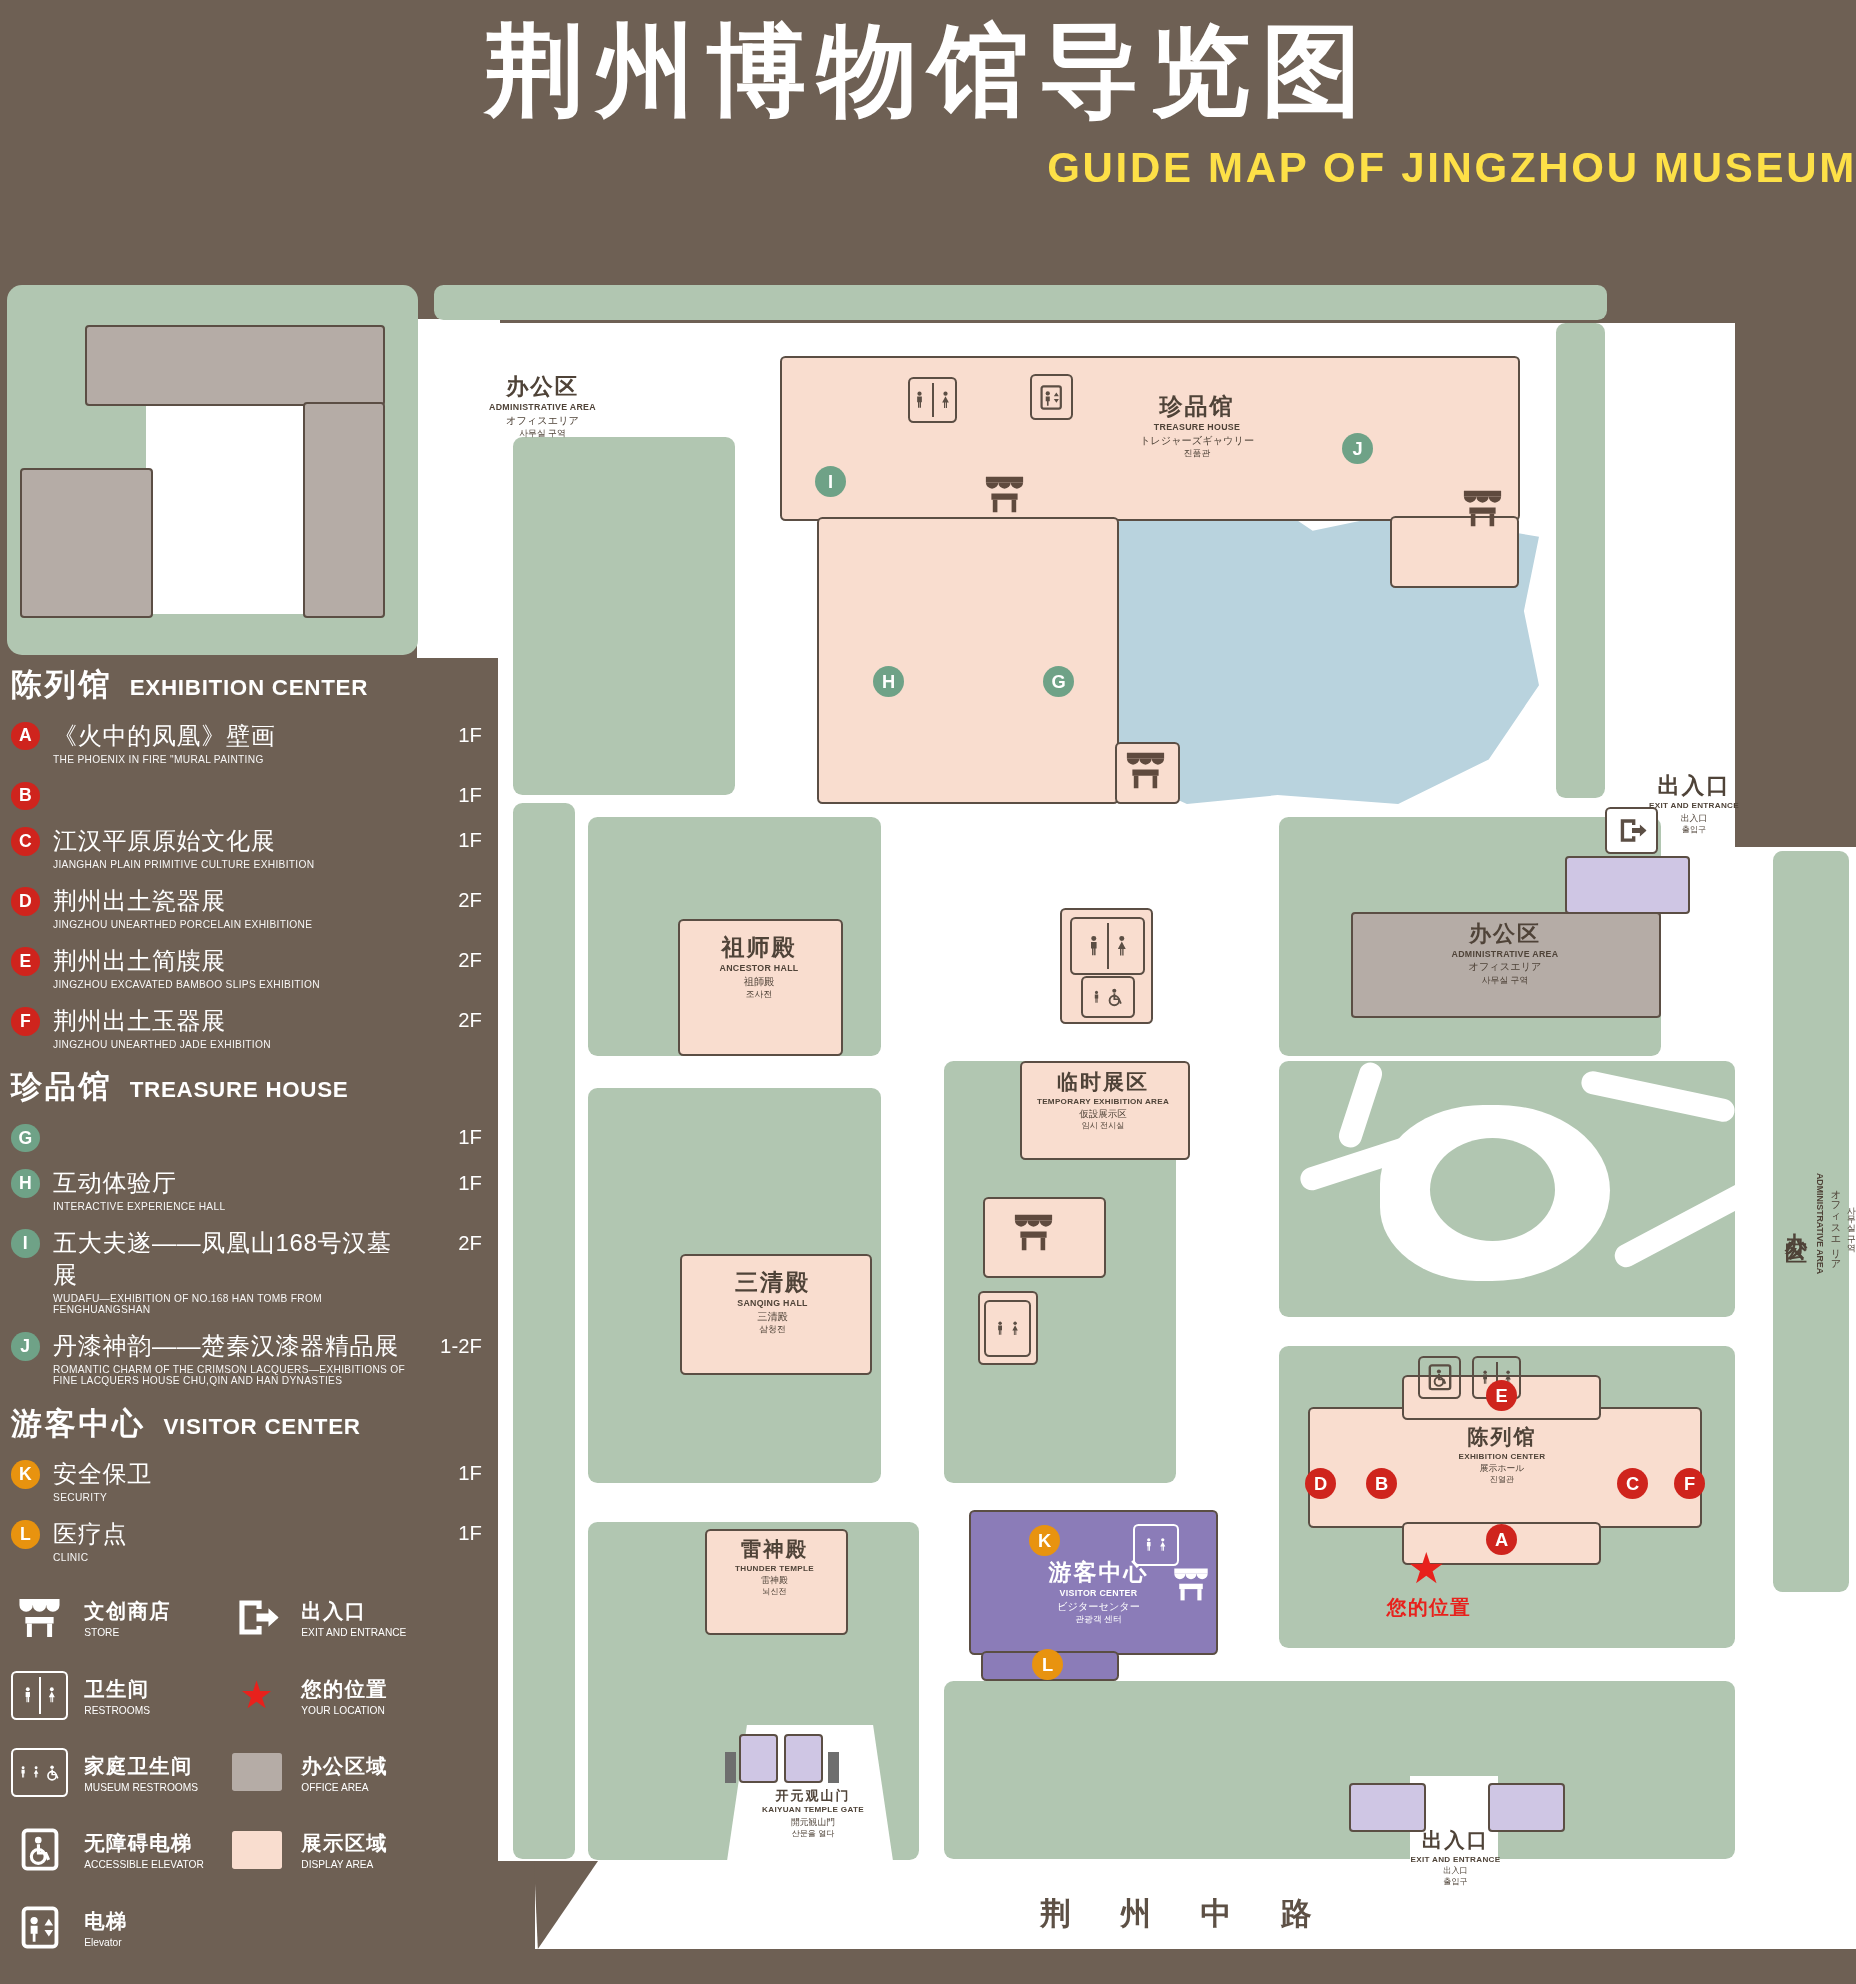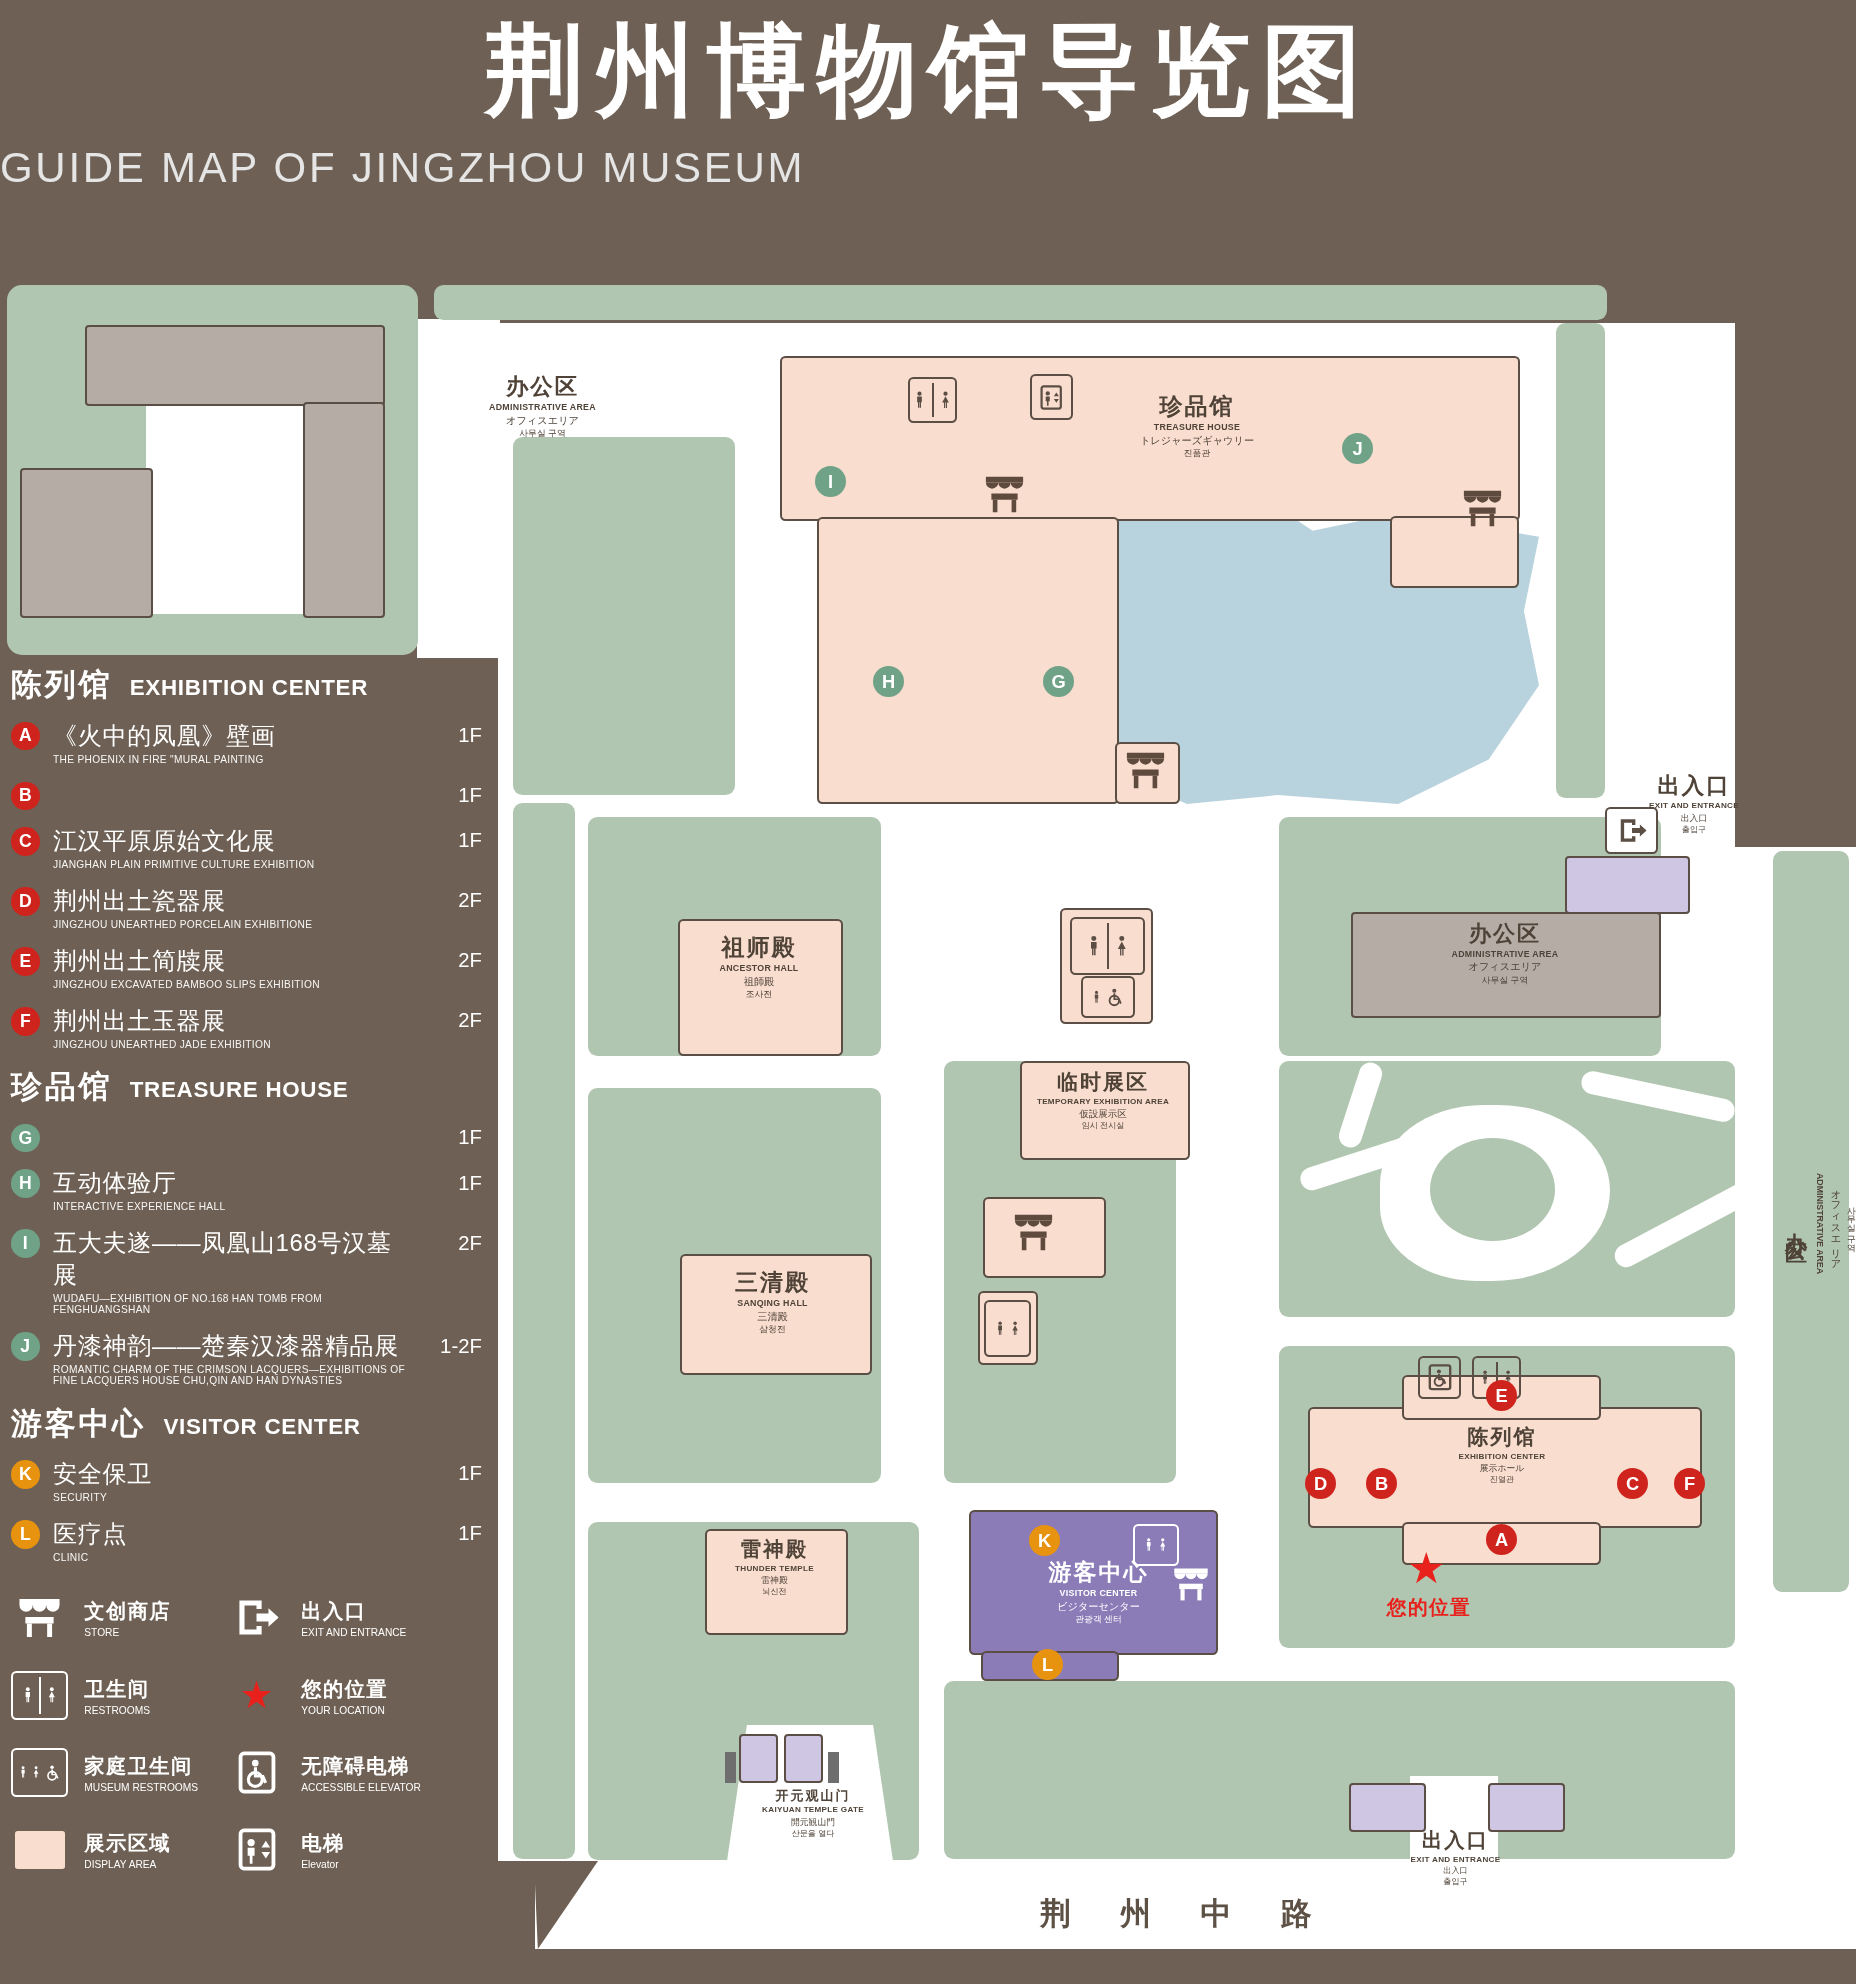--- a/index.html
+++ b/index.html
@@ -2,22 +2,22 @@
 <html style="font-size:11px"><head>
 <meta charset="utf-8">
 <style>
   html,body{margin:0;padding:0;background:#6e6054;}
   .page{position:relative;width:1857px;height:1985px;background:#6e6054;overflow:hidden;
         font-family:"Liberation Sans","DejaVu Sans",sans-serif;color:#fff;}
   .abs{position:absolute;}
   
   .title-zh{position:absolute;top:5.4px;left:0;right:0;text-align:center;font-size:100px;font-weight:bold;
             color:#fff;letter-spacing:11px;}
-  .title-en{position:absolute;top:144px;left:0;right:0;text-align:left;font-size:42px;font-weight:400;
-            color:#e5e5e5;letter-spacing:2.7px;}
+  .title-en{position:absolute;top:144px;left:0;right:0;text-align:right;font-size:42px;font-weight:700;
+            color:#fde047;letter-spacing:2.7px;}
   
   .wbase{background:#ffffff;}
   .green{background:#b1c6b1;border-radius:9.5px;}
   .pond{background:#b9d3de;}
   .b-pink{background:#f9ddcf;border:2.7px solid #5b4e44;border-radius:5.4px;}
   .b-gray{background:#b5aca6;border:2.7px solid #5b4e44;border-radius:4.1px;}
   .b-purple{background:#8b7cb8;border:2.7px solid #5b4e44;border-radius:5.4px;}
   .b-lav{background:#cfc6e4;border:2px solid #5b4e44;border-radius:4.1px;}
   .wpath{background:#ffffff;border-radius:12.2px;}
   .brown{background:#6e6054;}
@@ -543,20 +543,29 @@
               </svg>
             </span>
           </span>
         <span>
             <span class="leg-zh" style="display:block">家庭卫生间</span>
         <span class="leg-en" style="display:block">MUSEUM RESTROOMS</span>
           </span>
       </div>
       <div class="leg-it">
         <span class="leg-ic">
+            <span class="swatch sw-gray"></span>
+          </span>
+        <span>
+            <span class="leg-zh" style="display:block">办公区域</span>
+        <span class="leg-en" style="display:block">OFFICE AREA</span>
+          </span>
+      </div>
+      <div class="leg-it">
+        <span class="leg-ic">
             <svg class="ic" width="42" height="45" viewBox="0 0 24 26">
               <use href="#sym-accessible"></use>
             </svg>
           </span>
         <span>
             <span class="leg-zh" style="display:block">无障碍电梯</span>
         <span class="leg-en" style="display:block">ACCESSIBLE ELEVATOR</span>
           </span>
       </div>
       <div class="leg-it">

